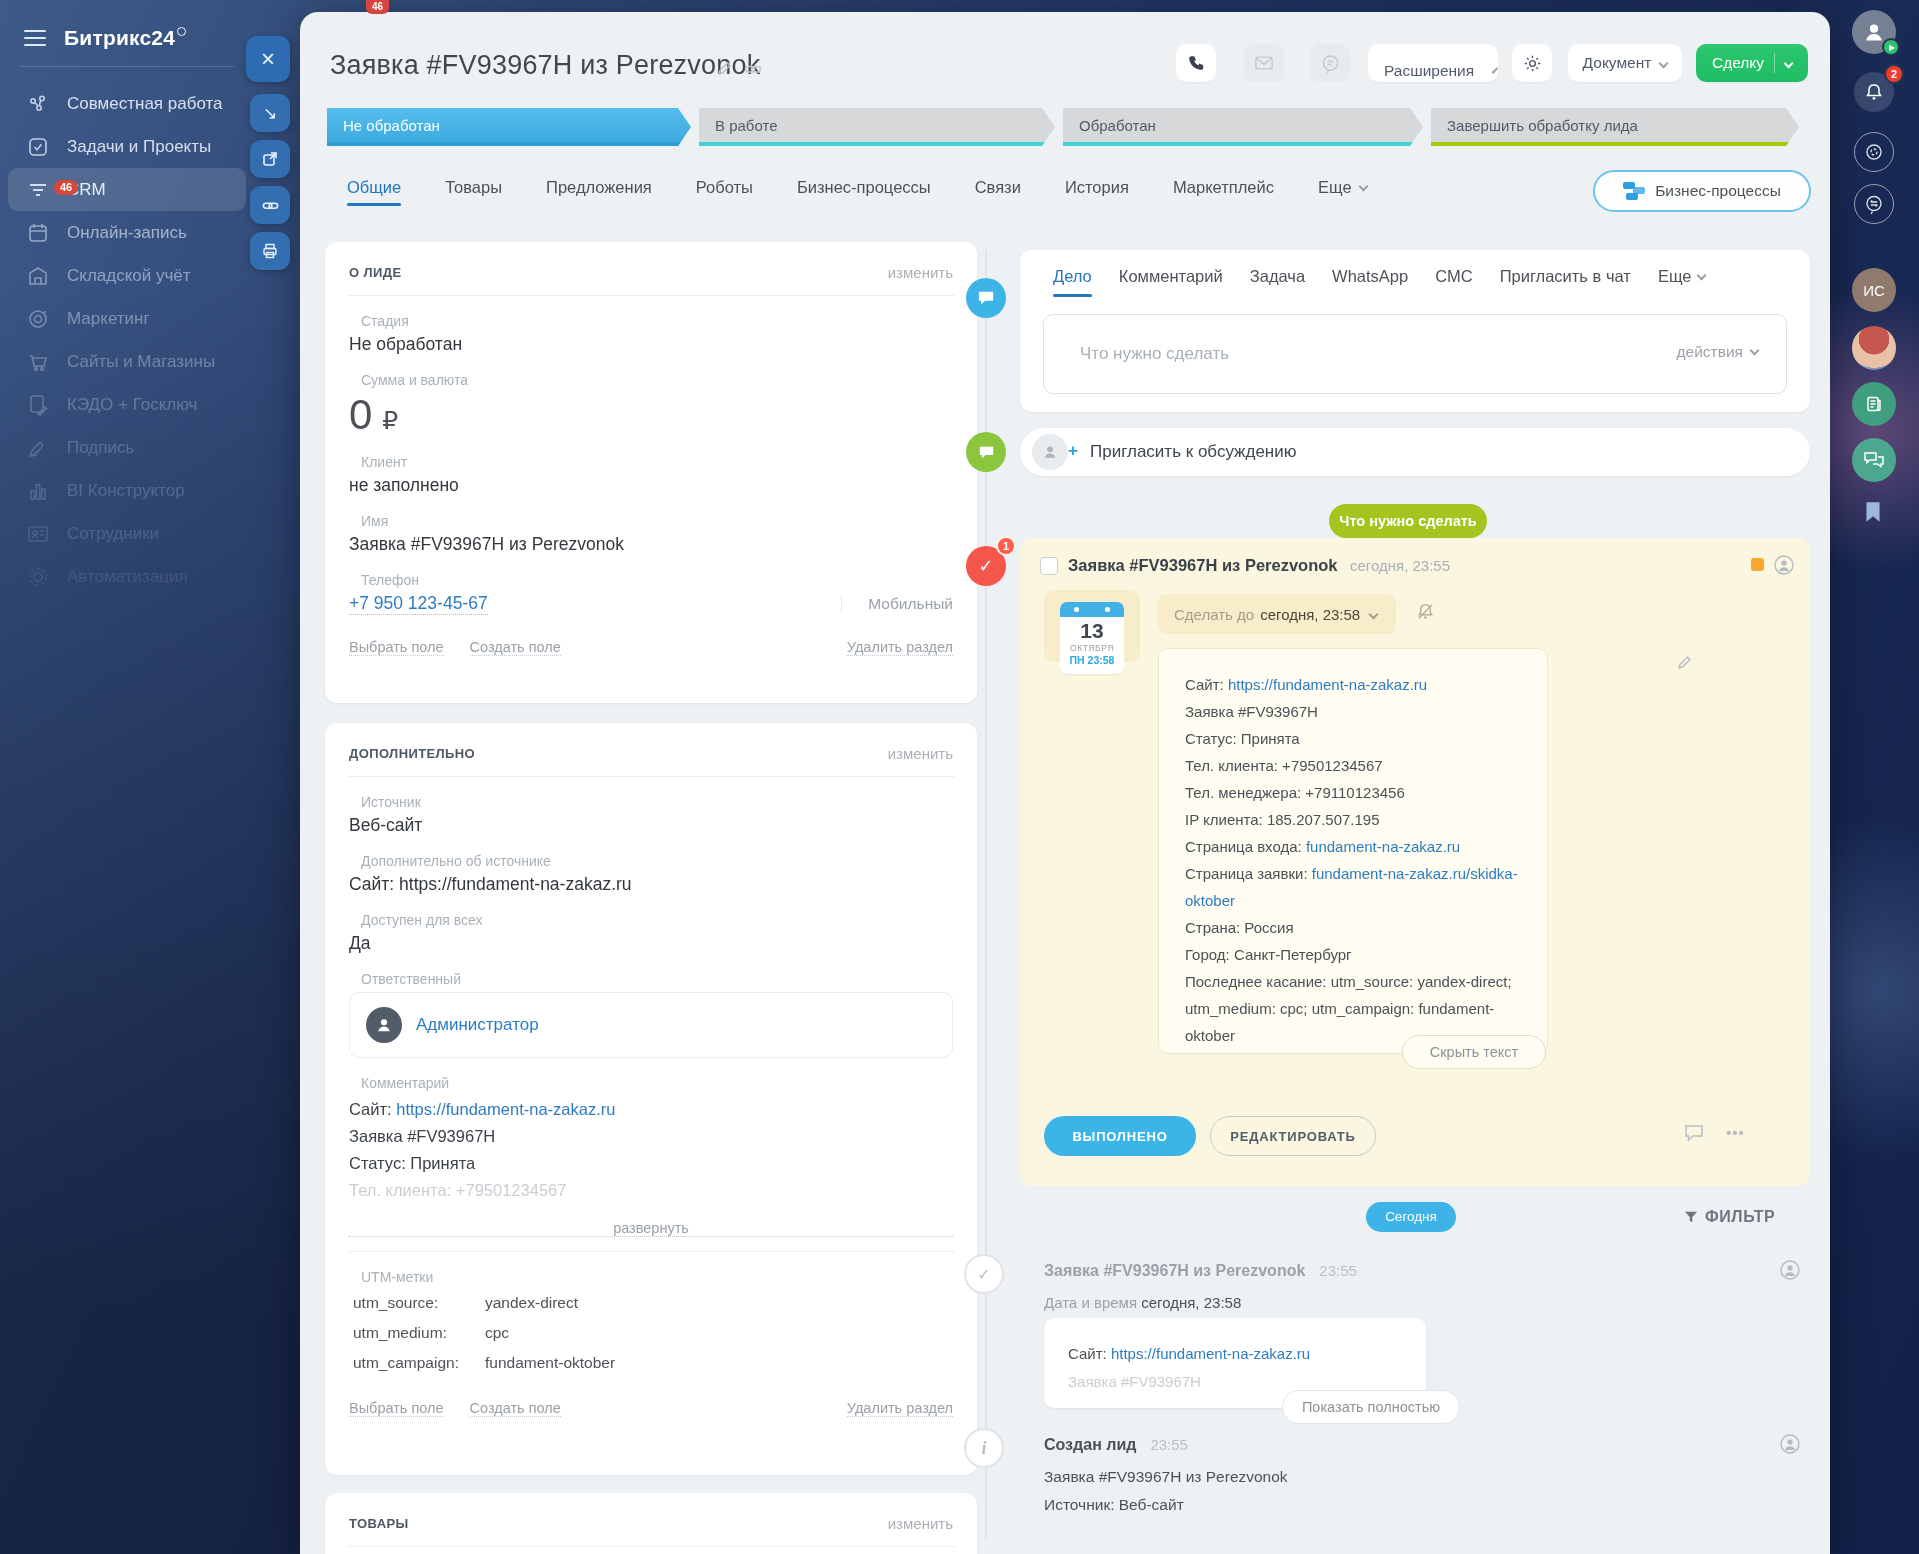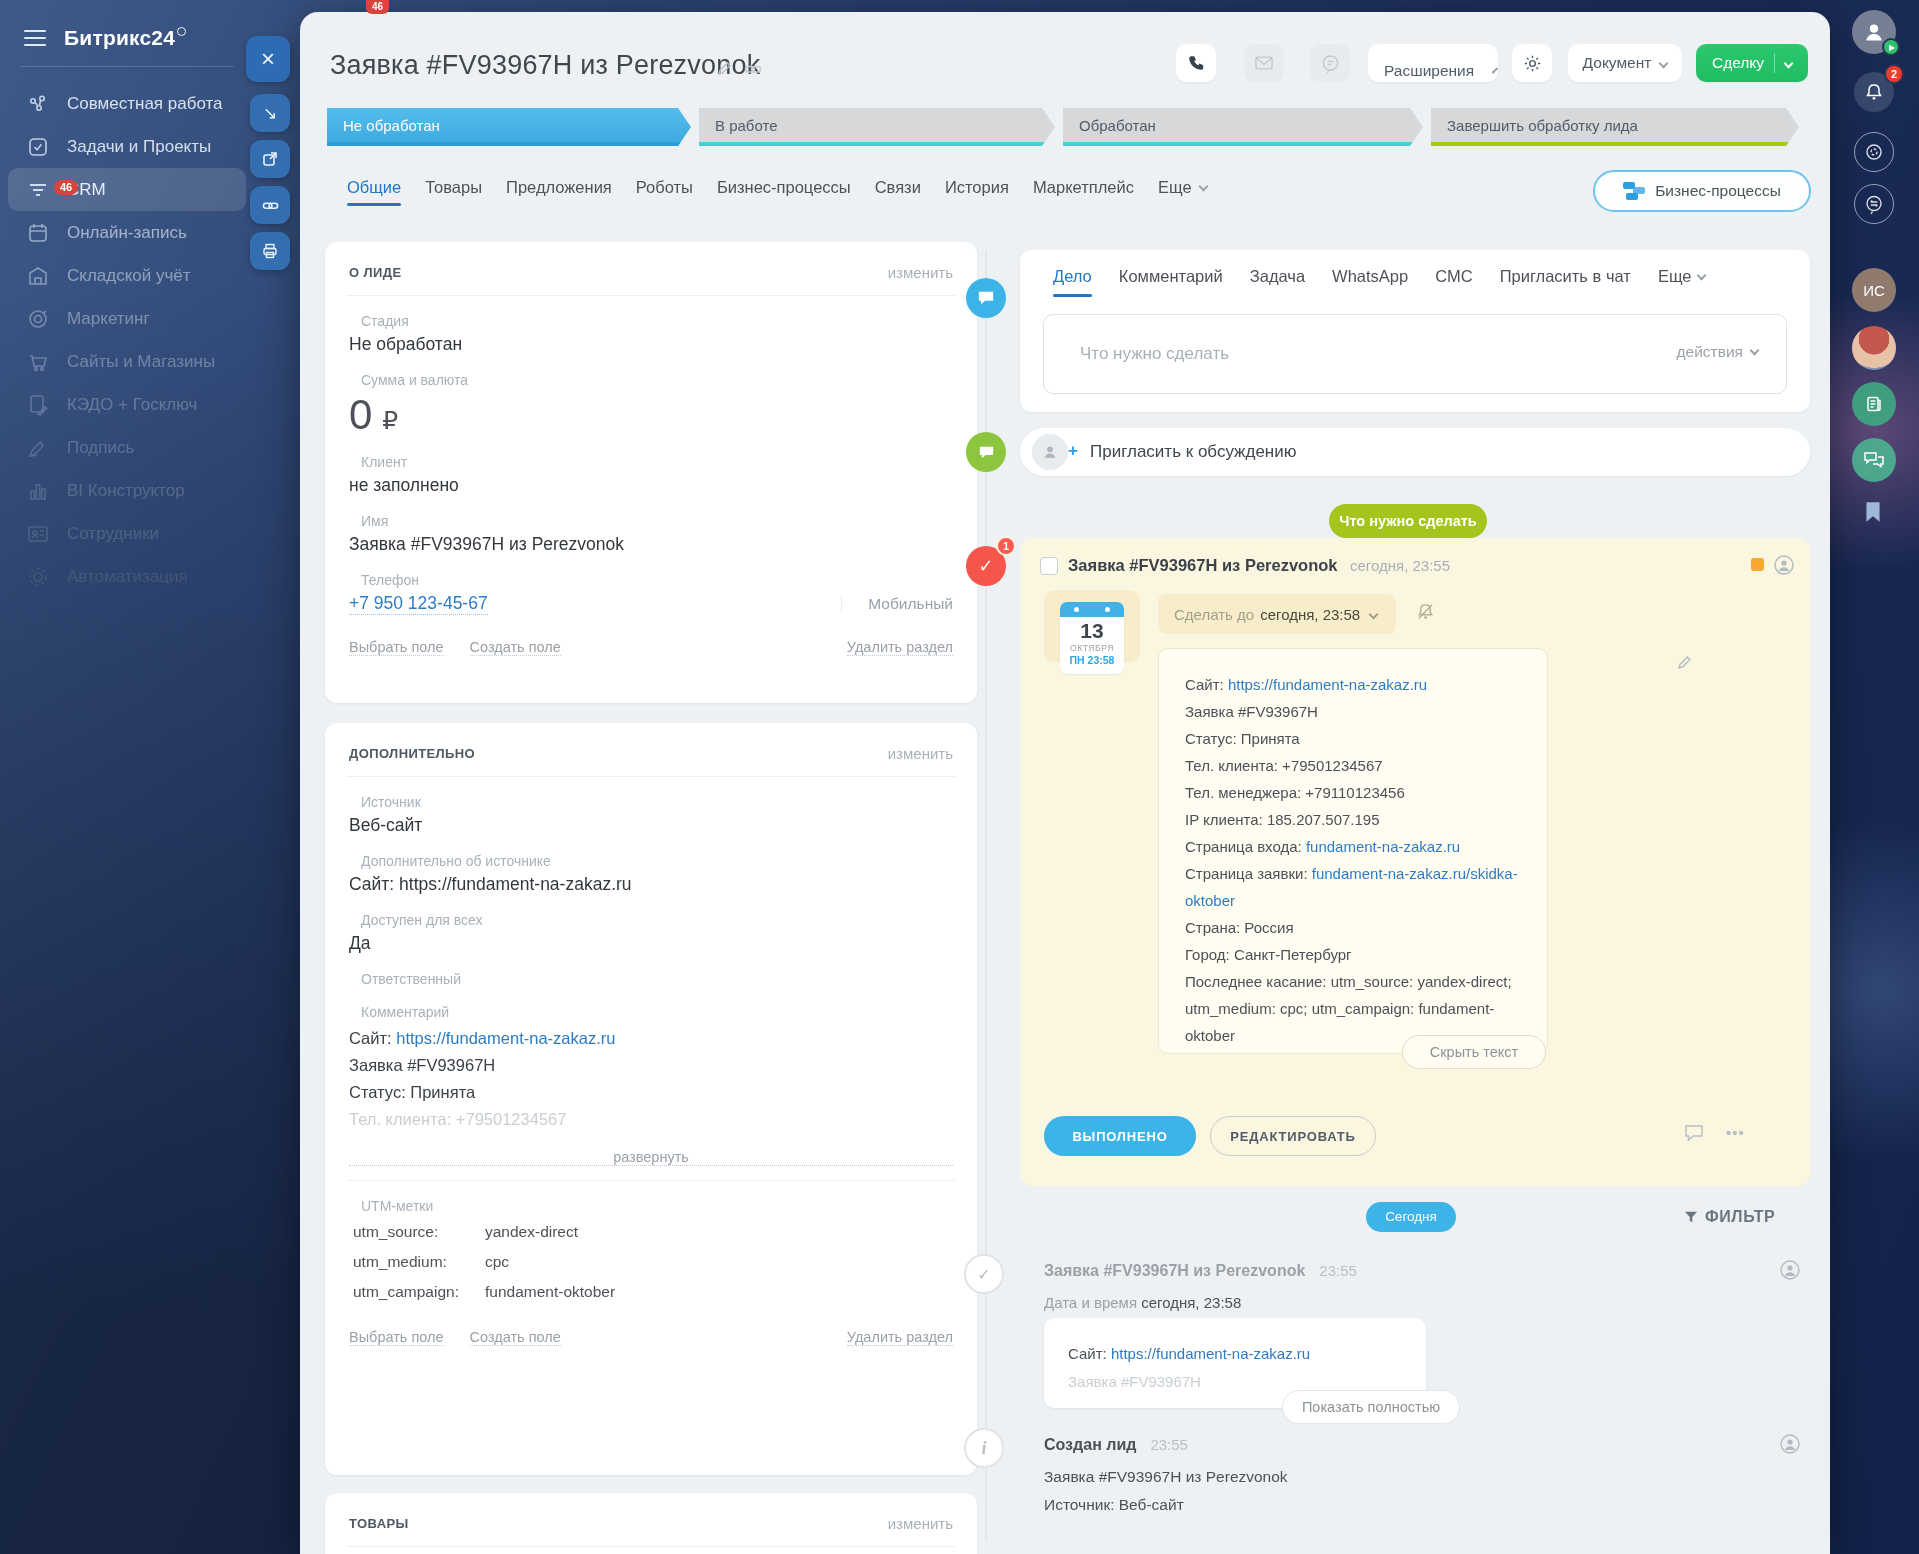--- a/index.html
+++ b/index.html
@@ -34,21 +34,21 @@
   .chv{display:inline-block;width:7px;height:7px;border-right:2px solid currentColor;border-bottom:2px solid currentColor;transform:rotate(45deg);vertical-align:3px}
   .vsep{width:1px;height:20px;background:#e3e7ea;margin:0 10px}
   .green-btn{background:linear-gradient(180deg,#2cc76e,#1fbd63);color:#fff;font-weight:500}
   .green-btn .vsep{background:rgba(255,255,255,.4)}
   
   .chips{left:327px;top:108px;width:1480px;display:flex;gap:8px}
   .chip{position:relative;height:38px;line-height:36px;padding-left:16px;font-size:15px;color:#525c69;background:#d6d8da;clip-path:polygon(0 0,calc(100% - 13px) 0,100% 50%,calc(100% - 13px) 100%,0 100%);cursor:pointer}
   .chip .stripe{position:absolute;left:0;right:0;bottom:0;height:4px}
   .chip.active{background:linear-gradient(180deg,#55bdec,#3aa8de);color:#fff}
   
-  .tabs{left:347px;top:178px;display:flex;gap:24px;font-size:16.5px;color:#4e5258}
+  .tabs{left:347px;top:178px;display:flex;gap:44px;font-size:16.5px;color:#4e5258}
   .tab{position:relative;cursor:pointer;white-space:nowrap}
   .tab.active{color:#2276c4}
   .tab.active::after{content:"";position:absolute;left:0;right:0;bottom:-9px;height:3px;background:#2276c4;border-radius:2px}
   .bp-btn{left:1593px;top:170px;width:218px;height:42px;border:2px solid #6ec3ee;border-radius:21px;background:#fdfefe;display:flex;align-items:center;justify-content:center;gap:10px;font-size:15.5px;color:#4e5258;cursor:pointer}
   .bpico{position:relative;width:22px;height:18px}
   .bpico i{position:absolute;background:#2e9fe0;border-radius:2px}
   
   .card{background:#fff;border-radius:12px;box-shadow:0 1px 3px rgba(0,0,0,.06);padding:22px 24px}
   .chead{display:flex;justify-content:space-between;align-items:center}
   .ctitle{font-size:13px;font-weight:bold;color:#4e5863;letter-spacing:.4px}
@@ -393,20 +393,29 @@
         <span class="edit">изменить</span>
       </div>
     <div class="hr"></div>
     <div class="flabel">Источник</div>
     <div class="fval">Веб-сайт</div>
     <div class="flabel">Дополнительно об источнике</div>
     <div class="fval">Сайт: https://fundament-na-zakaz.ru</div>
     <div class="flabel">Доступен для всех</div>
     <div class="fval">Да</div>
     <div class="flabel">Ответственный</div>
+    <div class="resp-box">
+      <span class="avatar-d">
+          <svg width="18" height="18" viewBox="0 0 20 20" fill="#fff">
+            <circle cx="10" cy="7" r="3.4"></circle>
+            <path d="M3.5 17c1-3.6 3.4-5.3 6.5-5.3s5.5 1.7 6.5 5.3z"></path>
+          </svg>
+        </span>
+      <a class="link" href="#" style="font-size:17px">Администратор</a>
+    </div>
     <div class="flabel">Комментарий</div>
     <div class="cmt">
       <div><span>Сайт:</span> <a class="link" href="#">https://fundament-na-zakaz.ru</a></div>
       <div>Заявка #FV93967H</div>
       <div>Статус: Принята</div>
       <div class="faded">Тел. клиента: +79501234567</div>
     </div>
     <a class="greylink expand" href="#">развернуть</a>
     <div class="hr"></div>
     <div class="flabel">UTM-метки</div>

